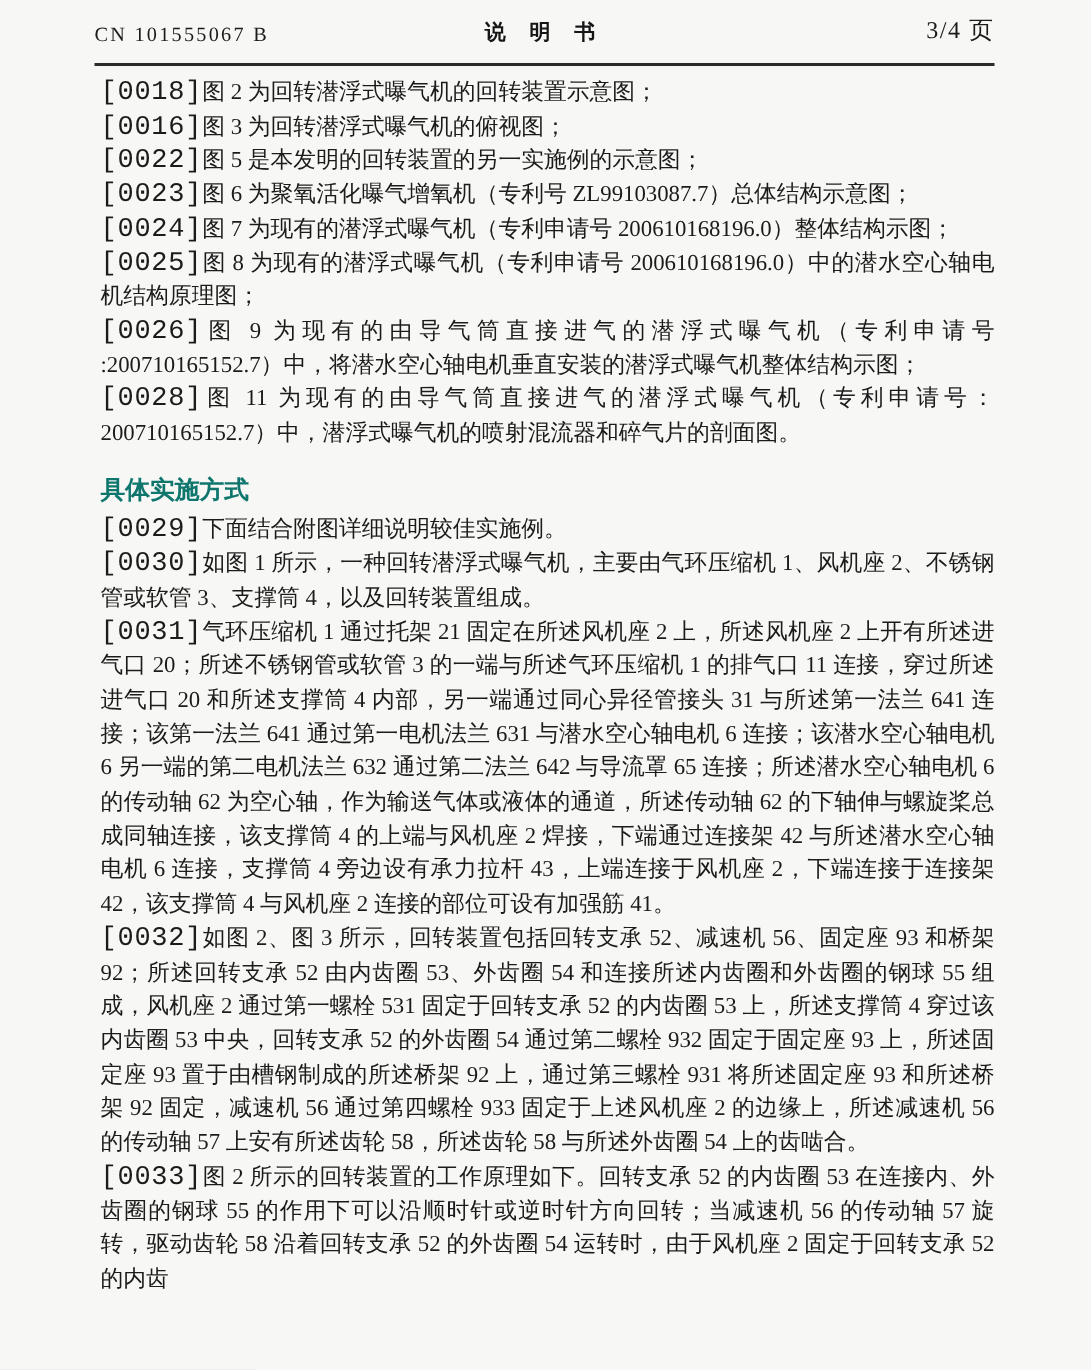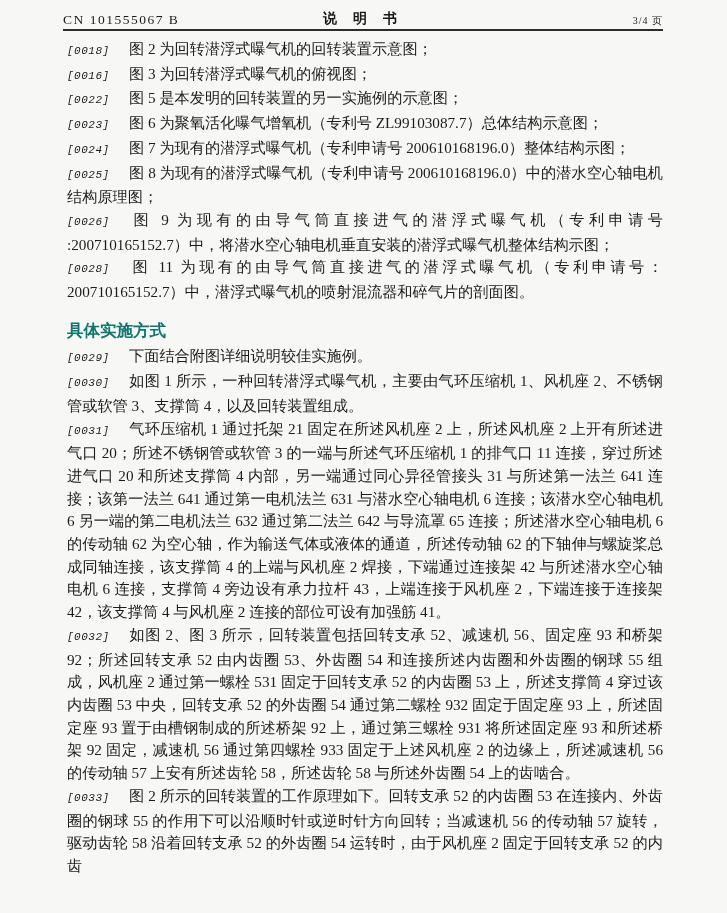--- a/index.html
+++ b/index.html
@@ -17,41 +17,41 @@
     color: #1b1b1b;
     overflow: hidden;
     box-sizing: border-box;
   }
   
   .page-header {
     display: flex;
     align-items: flex-end;
     justify-content: space-between;
     margin: 10px 64px 0 63px;
-    padding-bottom: 1px;
+    padding-bottom: 11px;
     border-bottom: 2px solid #2c2c2c;
   }
   .doc-number {
     font-size: 13.5px;
     letter-spacing: 1.5px;
     white-space: nowrap;
     width: 170px;
   }
   .doc-title {
     font-size: 14px;
     font-weight: bold;
     letter-spacing: 6px;
     text-align: center;
     flex: 1;
     white-space: nowrap;
     font-family: "Liberation Sans", "DejaVu Sans", sans-serif;
     color: #161616;
   }
   .page-indicator {
-    font-size: 10px;
+    font-size: 16px;
     white-space: nowrap;
     width: 170px;
     text-align: right;
     letter-spacing: 1px;
   }
   
   .doc-body {
     margin: 7px 64px 0 67px;
     font-size: 15.2px;
     line-height: 22.7px;
@@ -60,22 +60,21 @@
     color: #1b1b1b;
   }
   .para {
     margin: 0;
   }
   .pnum {
     display: inline-block;
     min-width: 62px;
     letter-spacing: 0.5px;
     font-family: "Liberation Mono", "DejaVu Sans Mono", monospace;
-    font-size: 11px;
-    font-style: italic;
+    font-size: 18px;
   }
   .section-heading {
     font-family: "Liberation Sans", "DejaVu Sans", sans-serif;
     font-size: 16.5px;
     font-weight: bold;
     margin: 15px 0 4px 0;
     color: #0f766e;
     text-align: left;
   }
 </style>

